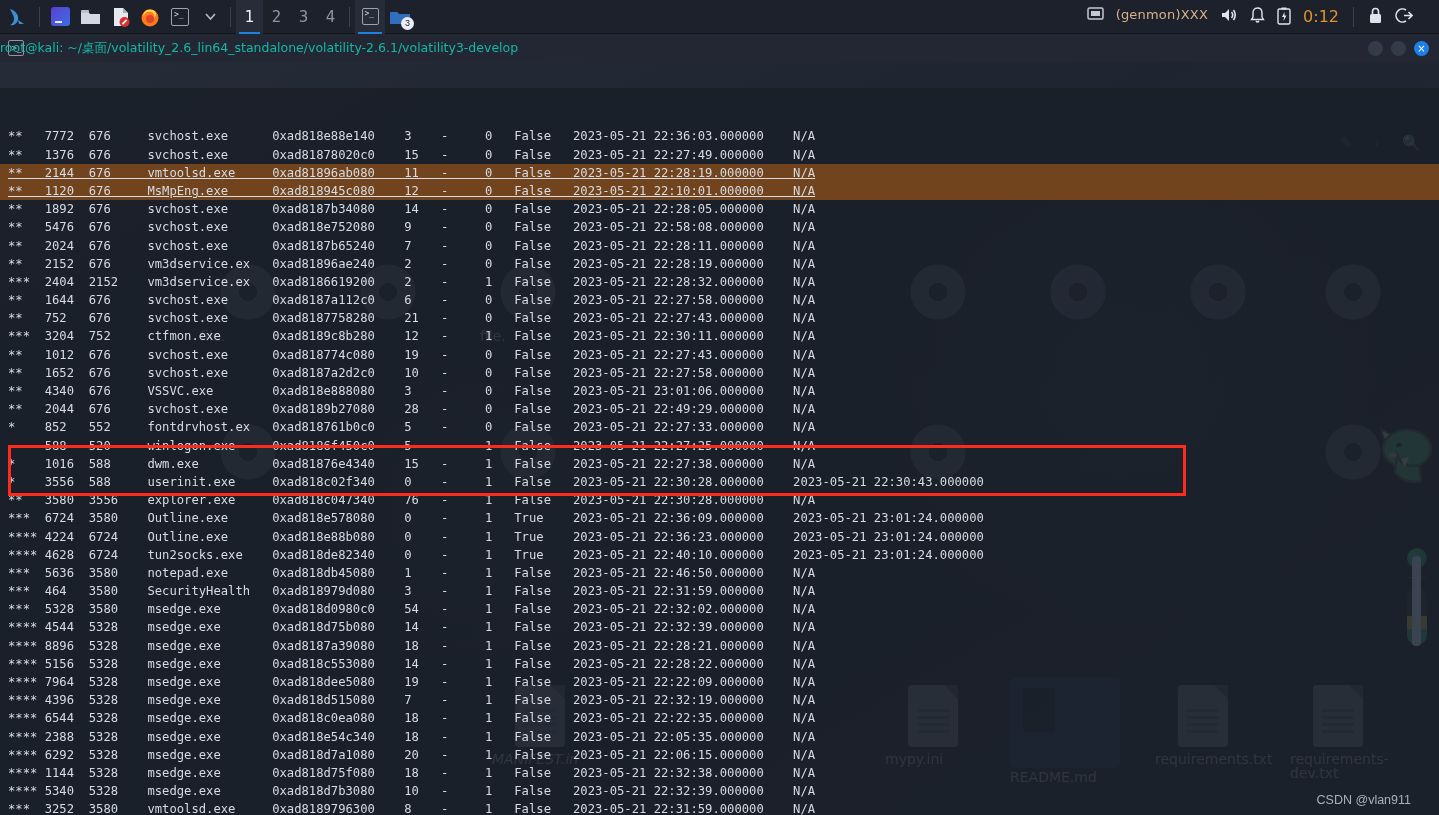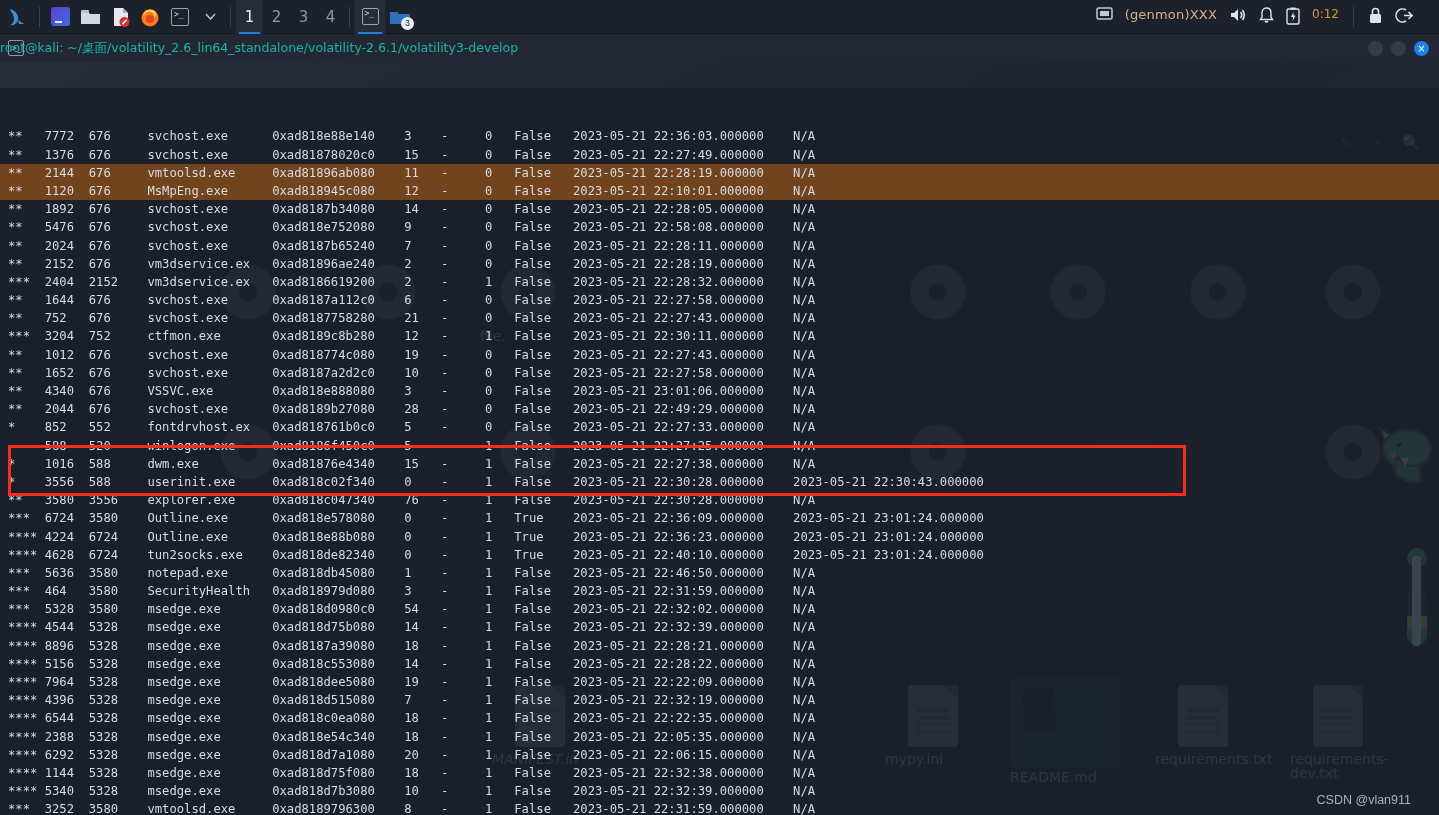--- a/index.html
+++ b/index.html
@@ -70,21 +70,21 @@
   .tb-ws.active { color: #eef1f7; background: #262c38; }
   .tb-ws.active::after {
     content:""; position:absolute; left:3px; right:3px; bottom:0; height:2px; background:#1d7fe0;
   }
   .tb-win { width: 30px; height: 34px; display:flex; align-items:center; justify-content:center;
     position: relative; background:#262c38; }
   .tb-win::after { content:""; position:absolute; left:3px; right:3px; bottom:0; height:2px; background:#1d7fe0; }
   .tb-spacer { flex: 1; }
   .tb-right { display: flex; gap: 12px; padding-right: 26px; }
   .genmon { color: #d8b08a; font-size: 13px; letter-spacing: .2px; }
-  .tb-clock { color: #e1932c; font-size: 12px; }
+  .tb-clock { color: #e1932c; font-size: 16px; }
   .badge-folder { position: relative; width: 22px; height: 18px; }
   .badge-num {
     position:absolute; right:-3px; bottom:-4px; width:13px; height:13px; border-radius:50%;
     background:#eceff4; color:#1c212b; font-size:9px; line-height:13px; text-align:center;
     font-family:"Liberation Sans", sans-serif;
   }
 
   
   .term-win { position: absolute; left: 0; top: 34px; width: 1439px; height: 781px; }
   .titlebar {
@@ -106,21 +106,21 @@
   
   .term-body {
     position: absolute; left: 0; top: 54px; width: 1439px; height: 727px;
     background: rgba(26,31,41,0.86);
     font-family: "DejaVu Sans Mono", monospace;
     font-size: 12.2px; line-height: 18.2px;
     color: #d7dbe3; padding: 3px 0 0 0; overflow: hidden;
     white-space: pre;
   }
   .row { height: 18.2px; padding-left: 8px; }
-  .row.hl { background: rgba(138,78,26,0.78); }
+  .row.hl { background: rgba(138,78,26,0.78); text-decoration: underline; }
 
   
   .redbox {
     position: absolute; left: 8px; top: 411px; width: 1178px; height: 51px;
     border: 3px solid #fb2b1e; pointer-events: none; z-index: 5;
   }
 
   
   .scroll-track { position:absolute; right: 18px; top: 556px; width: 9px; height: 90px;
     background: #3c4350; border-radius: 4px; }

